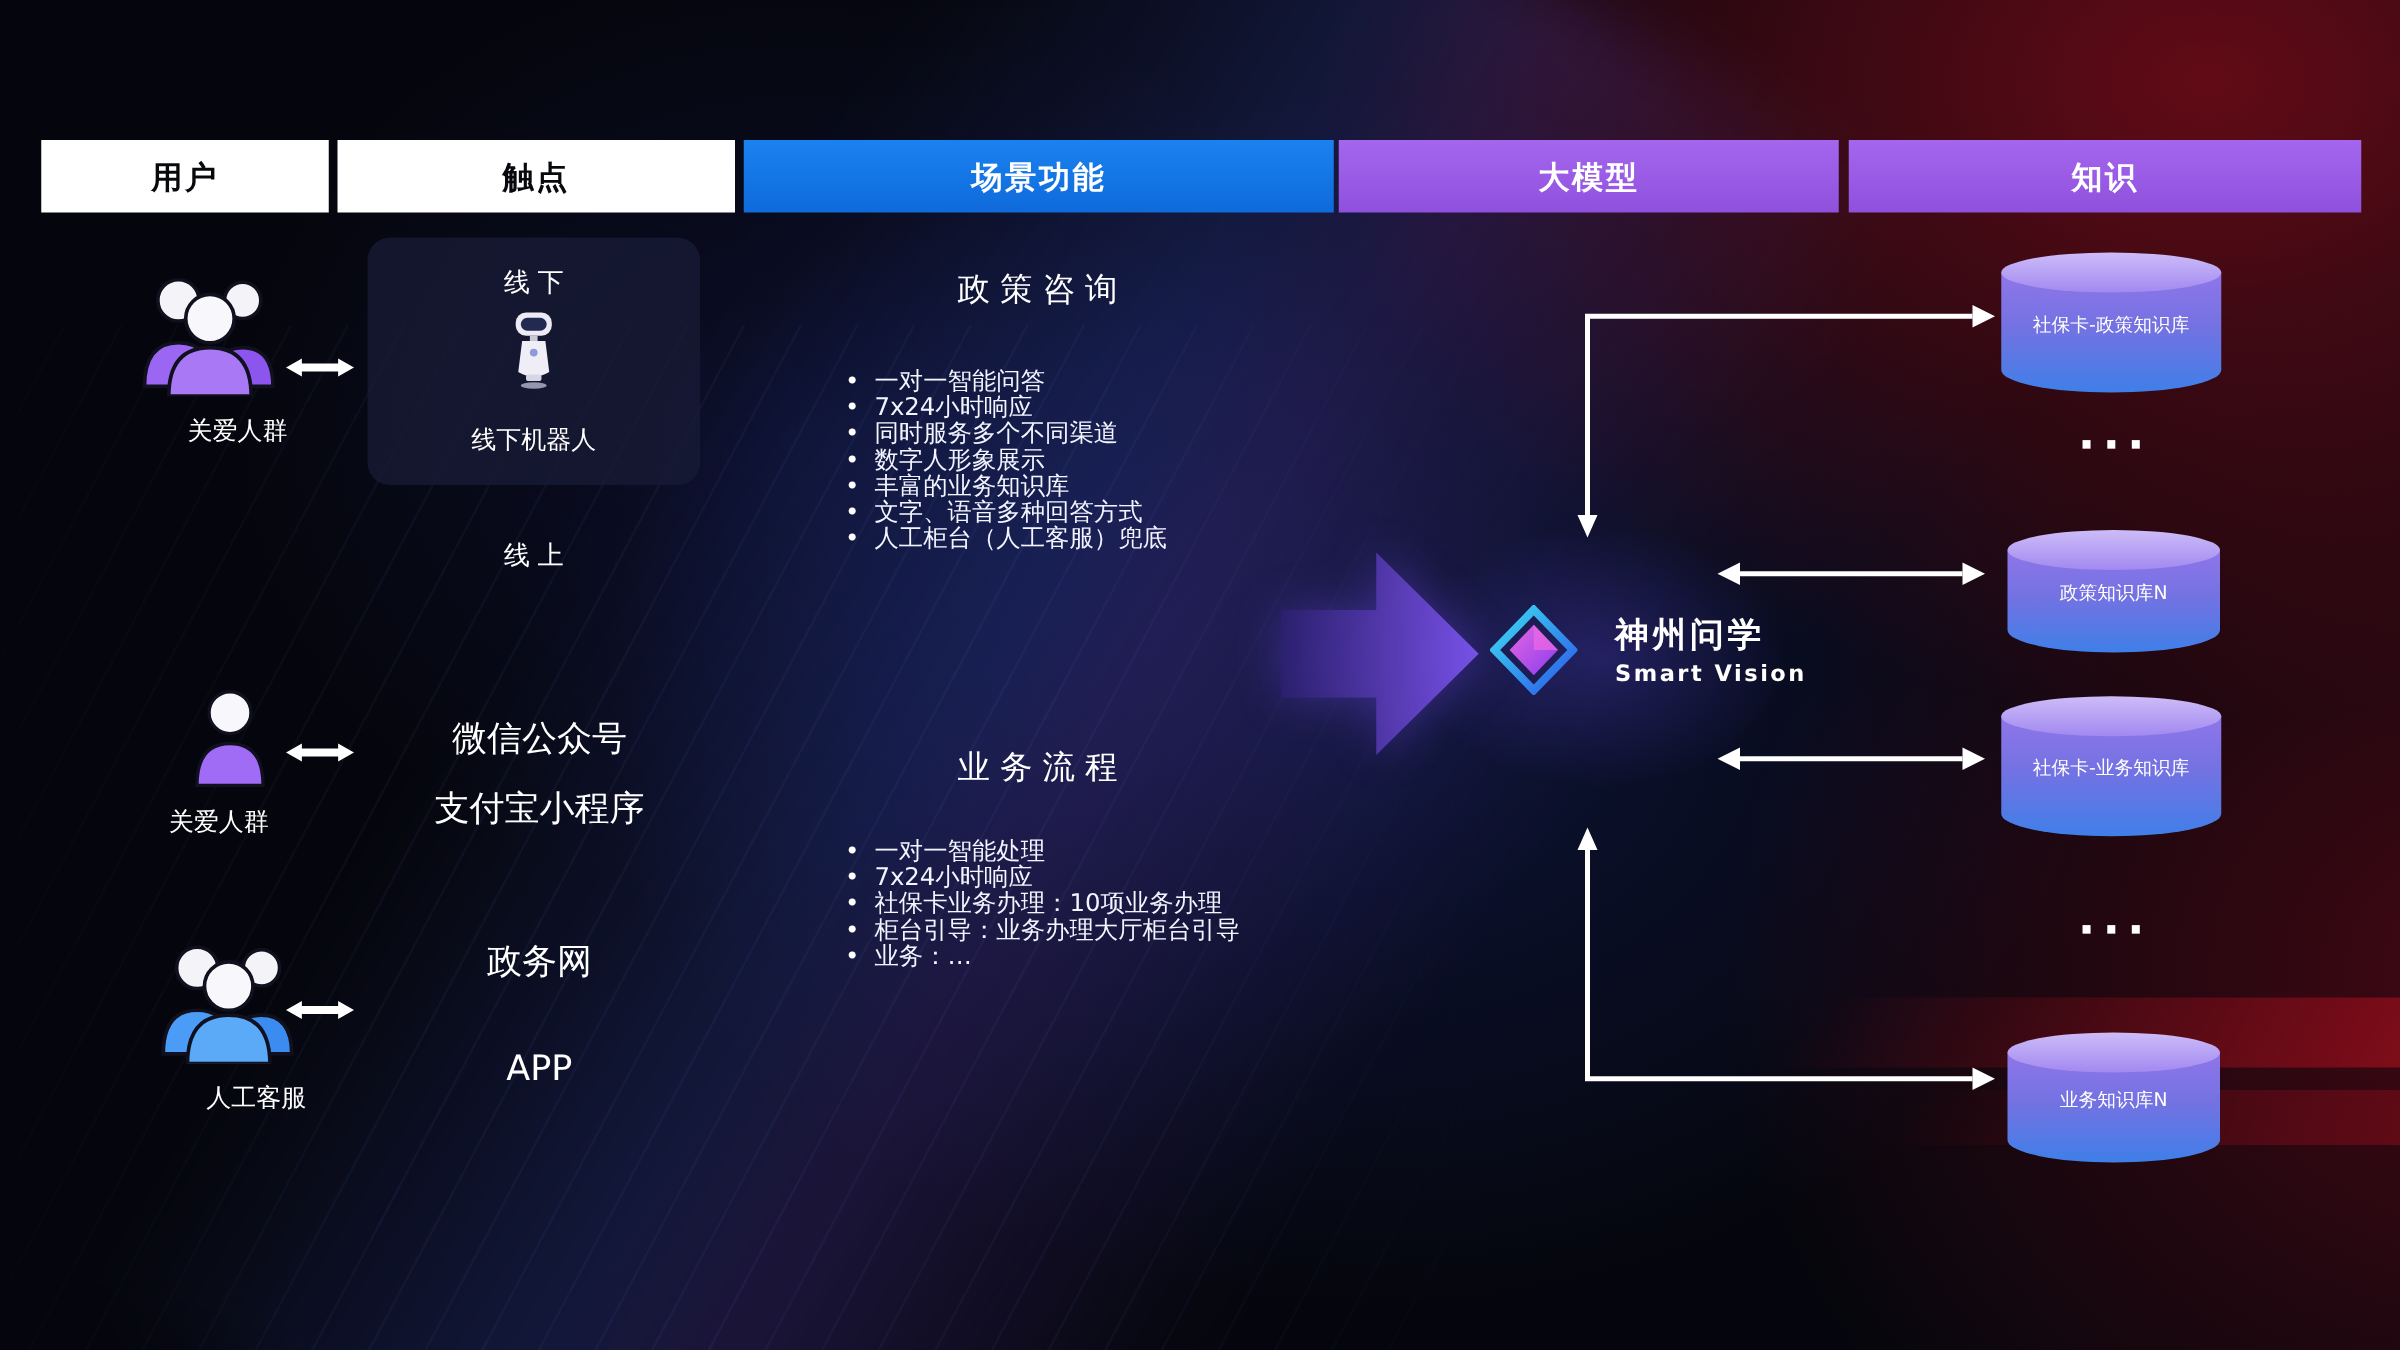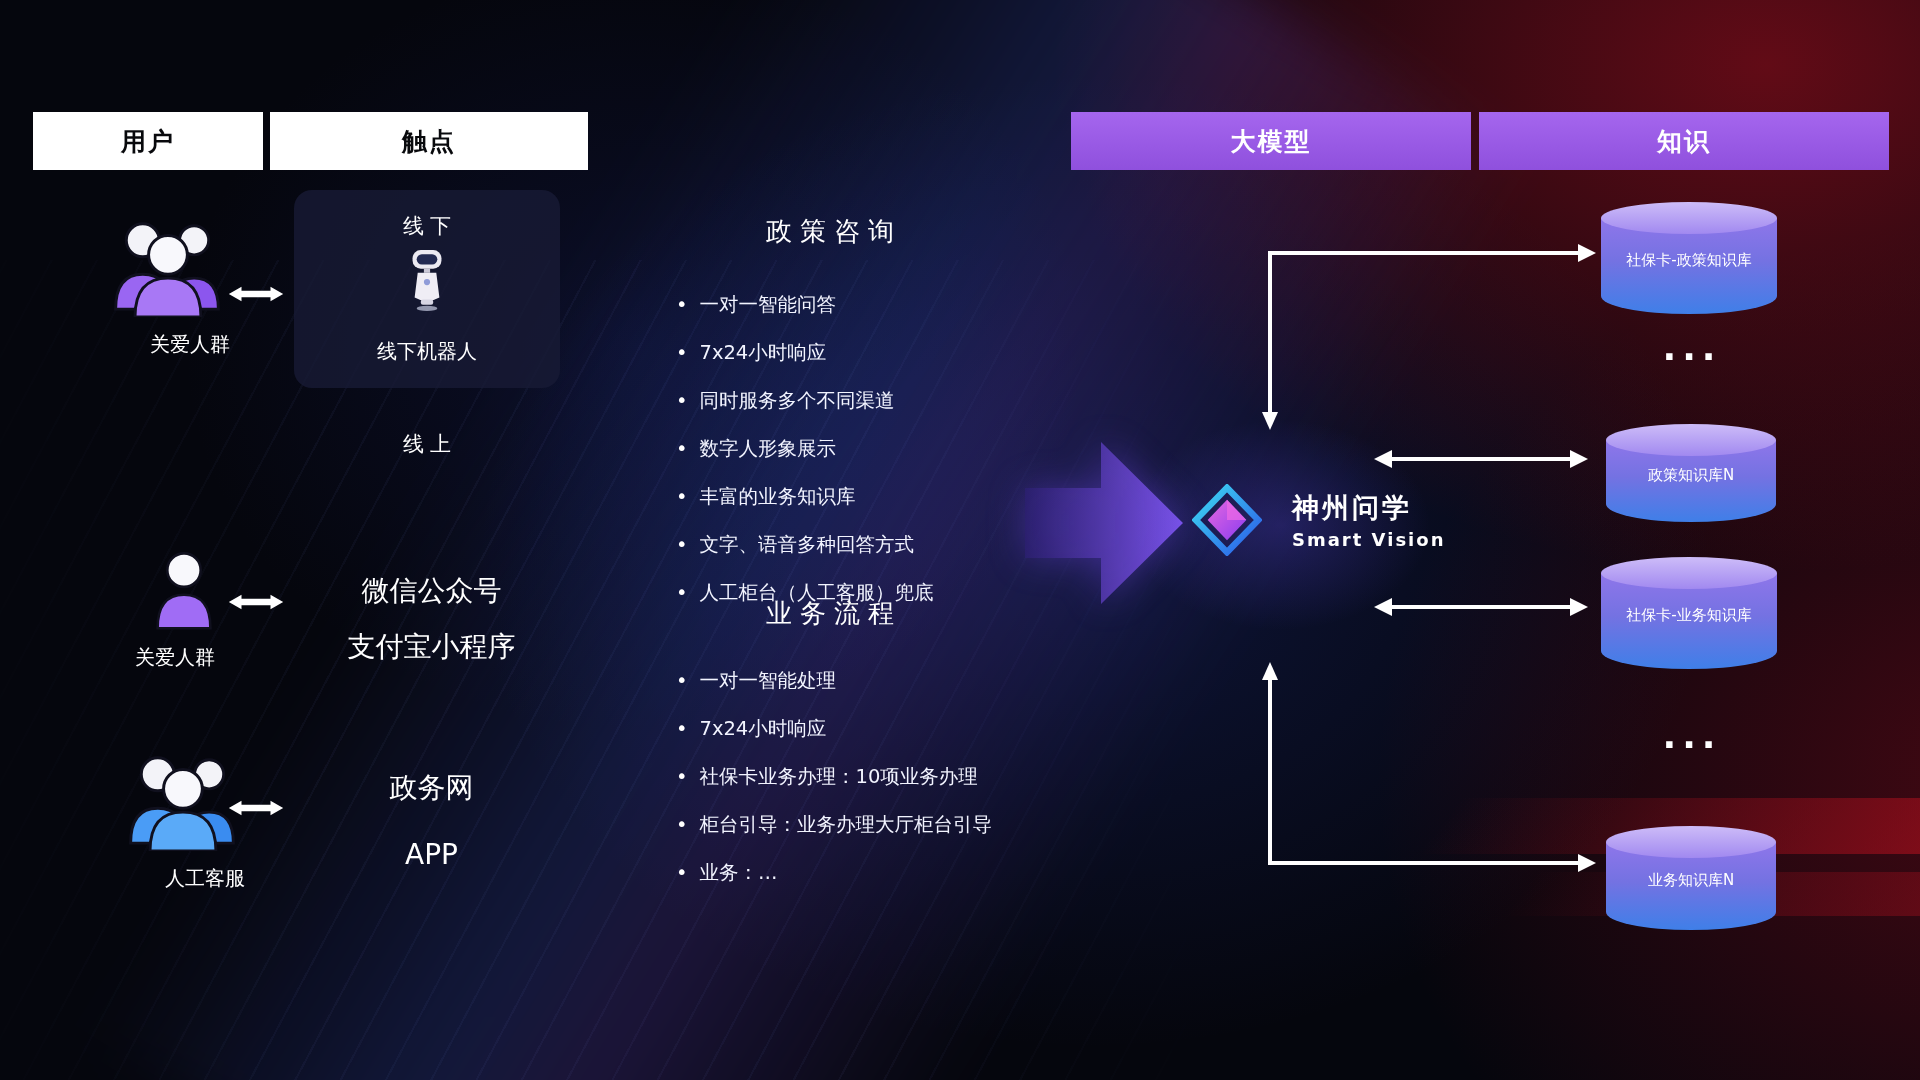--- a/index.html
+++ b/index.html
@@ -41,21 +41,21 @@
   .user-label { font-size:20px; color:#fff; margin-top:10px; }
   .hswap { position:absolute; }
 
   .offline-card { position:absolute; left:294px; top:190px; width:266px; height:198px;
     background:rgba(24,27,54,.78); border-radius:18px; text-align:center; }
   .tp-heading { font-size:21px; letter-spacing:6px; text-indent:6px; color:#fff; }
   .tp-label { position:absolute; left:294px; width:275px; text-align:center; font-size:28px; color:#fff; }
 
   .sc-title { position:absolute; left:640px; width:380px; text-align:center;
     font-size:26px; letter-spacing:8px; text-indent:8px; color:#fff; font-weight:500; }
-  .blist { position:absolute; left:676px; display:flex; flex-direction:column; gap:28px; }
+  .blist { position:absolute; left:676px; display:flex; flex-direction:column; gap:1px; }
   .brow { font-size:19.5px; color:#f2f4ff; height:20px; line-height:20px; white-space:nowrap; }
   .brow::before { content:"•"; margin-right:12px; color:#fff; }
 
   .big-arrow { position:absolute; left:1025px; top:428px; filter:drop-shadow(0 0 18px rgba(110,70,230,.45)); }
 
   .logo-glow { position:absolute; left:1130px; top:420px; width:300px; height:210px;
     background:radial-gradient(closest-side, rgba(90,70,220,.30), rgba(0,0,0,0)); }
   .logo-wrap { position:absolute; left:1192px; top:484px; display:flex; align-items:center; }
   .logo-text { margin-left:30px; }
   .logo-name { font-size:27px; font-weight:bold; letter-spacing:3px; color:#fff; }
@@ -78,20 +78,21 @@
 <body>
 
 <div class="stage">
   <div class="bg-beam"></div>
   <div class="bg-streaks"></div>
   <div class="red-rib rib1"></div>
   <div class="red-rib rib2"></div>
 
   <div class="hdr hdr-white" style="left:33px;width:230px">用户</div>
   <div class="hdr hdr-white" style="left:270px;width:318px">触点</div>
+  <div class="hdr hdr-blue" style="left:595px;width:472px">场景功能</div>
   <div class="hdr hdr-purple" style="left:1071px;width:400px">大模型</div>
   <div class="hdr hdr-purple" style="left:1479px;width:410px">知识</div>
 
   <div class="user-block" style="left:70px;top:214px;width:160px">
     <svg viewBox="0 0 130 106" width="126" height="103">
       <circle cx="40" cy="27" r="17" fill="#f3f3f8" stroke="#10101e" stroke-width="3"></circle>
       <path d="M12 98 q0 -36 28 -36 q28 0 28 36 z" fill="#9a66f2" stroke="#10101e" stroke-width="3"></path>
       <circle cx="93" cy="27" r="15" fill="#f3f3f8" stroke="#10101e" stroke-width="3"></circle>
       <path d="M68 98 q0 -32 25 -32 q25 0 25 32 z" fill="#8c56ee" stroke="#10101e" stroke-width="3"></path>
       <path d="M32 106 q0 -40 34 -40 q34 0 34 40 z" fill="#a878f5" stroke="#10101e" stroke-width="3"></path>
@@ -138,21 +139,21 @@
       <path d="M13 24 h18 l3 24 q-12 7 -24 0 z" fill="#efedf5"></path>
       <circle cx="22" cy="33" r="3" fill="#8f9bd8"></circle>
       <rect x="16" y="50" width="12" height="5" rx="2" fill="#d8d6e4"></rect>
       <ellipse cx="22" cy="58.5" rx="10" ry="2.5" fill="#a9aec4" opacity=".85"></ellipse>
     </svg>
     <div style="position:absolute;left:0;right:0;top:148px;font-size:20px">线下机器人</div>
   </div>
   <div class="tp-heading" style="position:absolute;left:294px;width:266px;top:430px;text-align:center">线上</div>
   <div class="tp-label" style="top:572px">微信公众号</div>
   <div class="tp-label" style="top:628px">支付宝小程序</div>
-  <div class="tp-label" style="top:769px">政务网</div>
+  <div class="tp-label" style="top:750px">政务网</div>
   <div class="tp-label" style="top:838px">APP</div>
 
   <div class="sc-title" style="top:214px">政策咨询</div>
   <div class="blist" style="top:295px">
     <div class="brow">一对一智能问答</div>
     <div class="brow">7x24小时响应</div>
     <div class="brow">同时服务多个不同渠道</div>
     <div class="brow">数字人形象展示</div>
     <div class="brow">丰富的业务知识库</div>
     <div class="brow">文字、语音多种回答方式</div>

